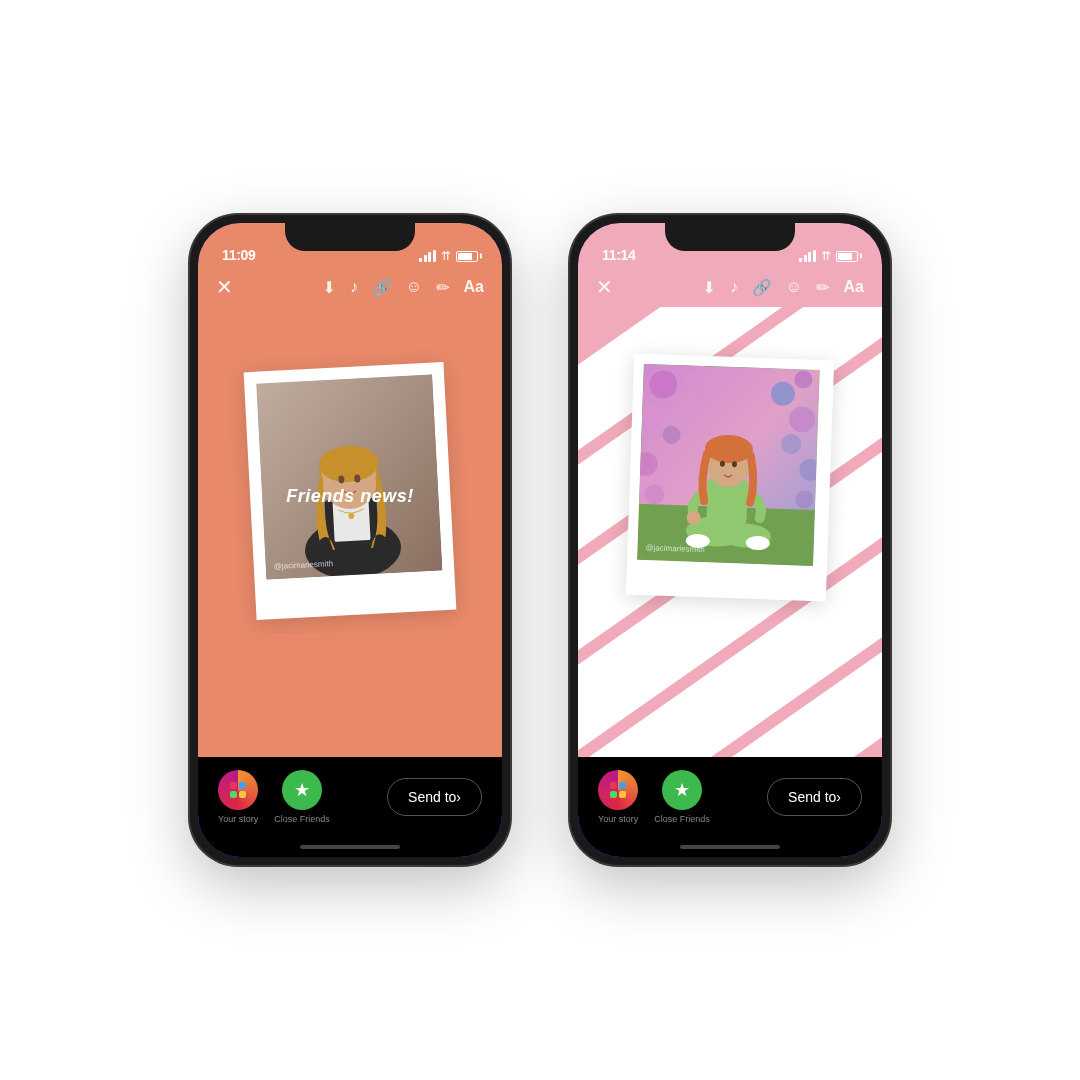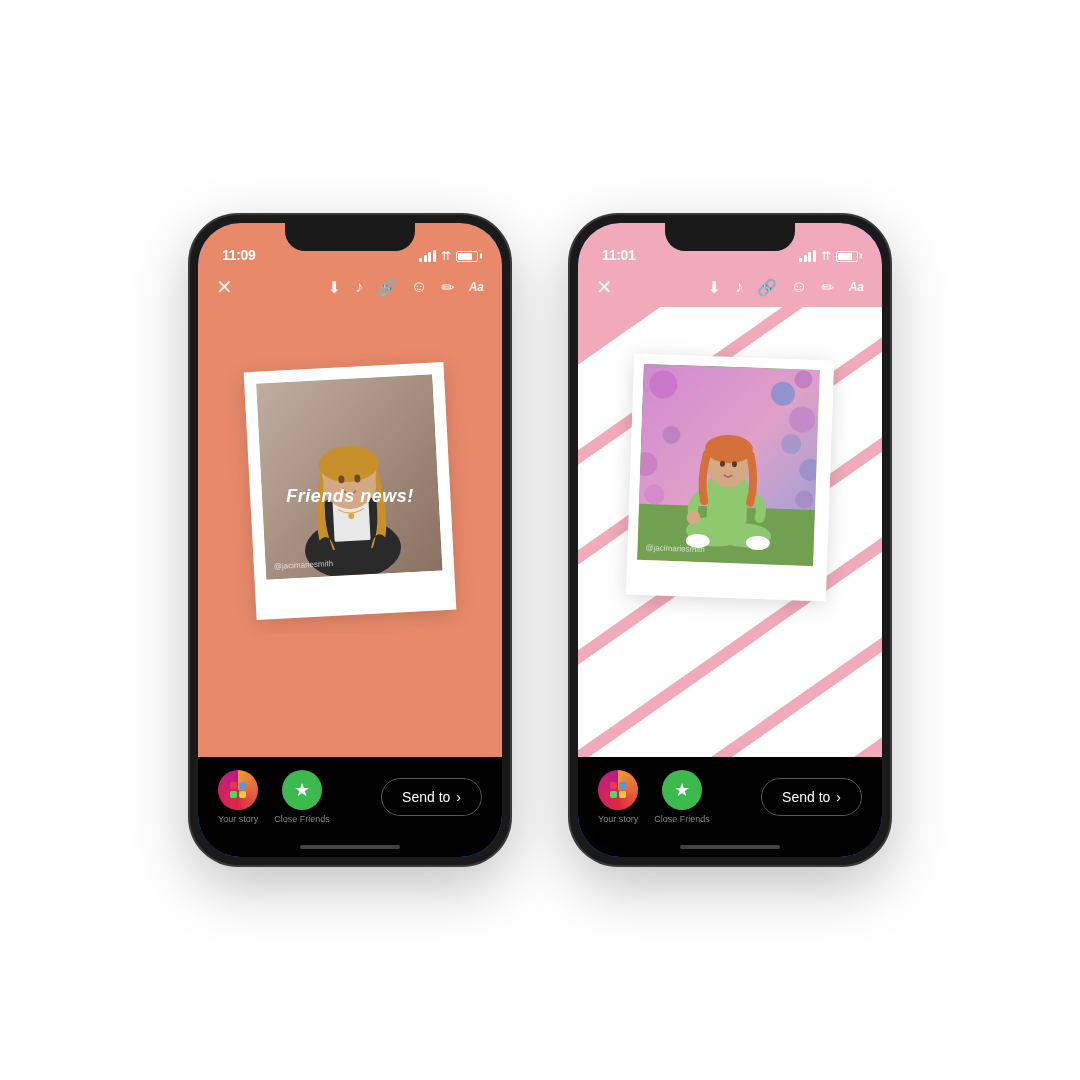--- a/index.html
+++ b/index.html
@@ -25,21 +25,21 @@
       position: absolute;
       inset: 0;
       background: #1a1a1a;
       border-radius: 48px;
       box-shadow: 0 0 0 2px #3a3a3a, 0 20px 60px rgba(0,0,0,0.25);
     }
 
     .phone-inner {
       position: absolute;
       top: 8px; left: 8px; right: 8px; bottom: 8px;
-      background: #1d4ed8;
+      background: #6d28d9;
       border-radius: 42px;
       overflow: hidden;
     }
 
     .phone-screen {
       position: absolute;
       top: 0; left: 0; right: 0; bottom: 0;
       border-radius: 42px;
       overflow: hidden;
       display: flex;
@@ -271,21 +271,20 @@
     .send-to-btn {
       background: transparent;
       border: 1.5px solid #555;
       border-radius: 24px;
       color: white;
       font-size: 14px;
       font-weight: 500;
       padding: 10px 20px;
       display: flex;
       align-items: center;
-      gap: 6px;
       cursor: pointer;
     }
 
     .home-indicator {
       height: 20px;
       background: #000;
       display: flex;
       align-items: center;
       justify-content: center;
       flex-shrink: 0;
@@ -336,21 +335,21 @@
       font-size: 8px;
     }
 
     
     .icon-close { font-size: 20px; }
     .icon-download { font-size: 16px; }
     .icon-music { font-size: 16px; }
     .icon-link { font-size: 16px; }
     .icon-emoji { font-size: 16px; }
     .icon-draw { font-size: 16px; }
-    .icon-text { font-size: 12px; font-weight: 700; font-style: italic; }
+    .icon-text { font-size: 16px; font-weight: 700; }
 
     .star-icon {
       color: white;
       font-size: 18px;
     }
 
     .grid-icon {
       display: grid;
       grid-template-columns: 1fr 1fr;
       gap: 2px;
@@ -478,21 +477,21 @@
   </div>
 </div>
 
 <div class="phone-wrapper">
   <div class="phone-shell"></div>
   <div class="phone-inner">
     <div class="phone-screen">
       <div class="notch"></div>
 
       <div class="status-bar" style="background:#F0AABA;">
-        <span class="time">11:01</span>
+        <span class="time">11:14</span>
         <div class="status-icons">
           <div class="signal-bars">
             <div class="signal-bar" style="height:4px;"></div>
             <div class="signal-bar" style="height:7px;"></div>
             <div class="signal-bar" style="height:10px;"></div>
             <div class="signal-bar" style="height:12px;"></div>
           </div>
           <span class="wifi-icon">⇈</span>
           <div class="battery-icon">
             <div class="battery-fill"></div>

